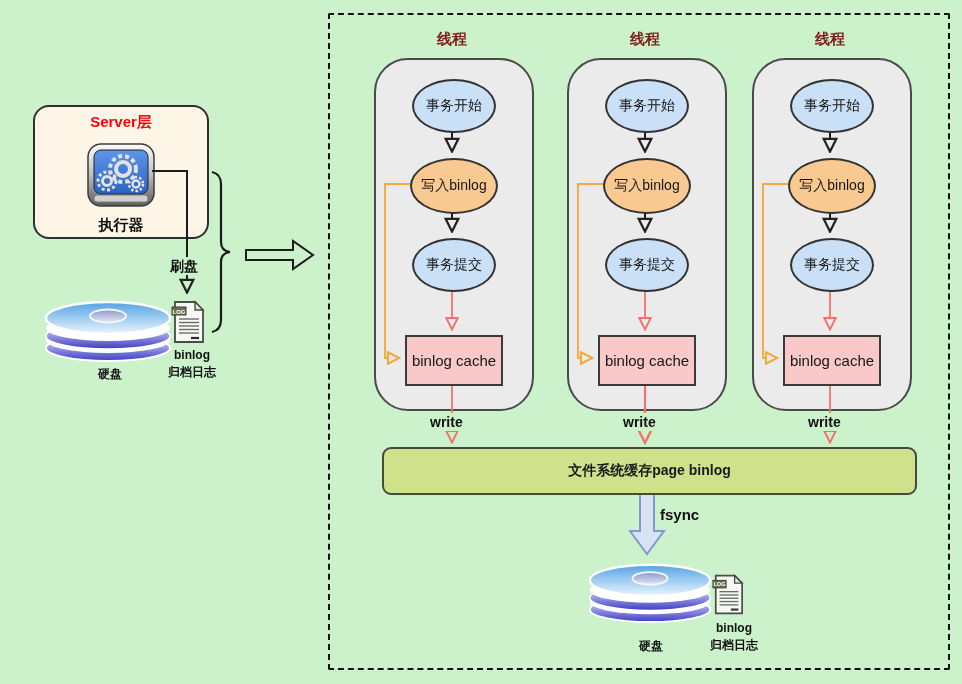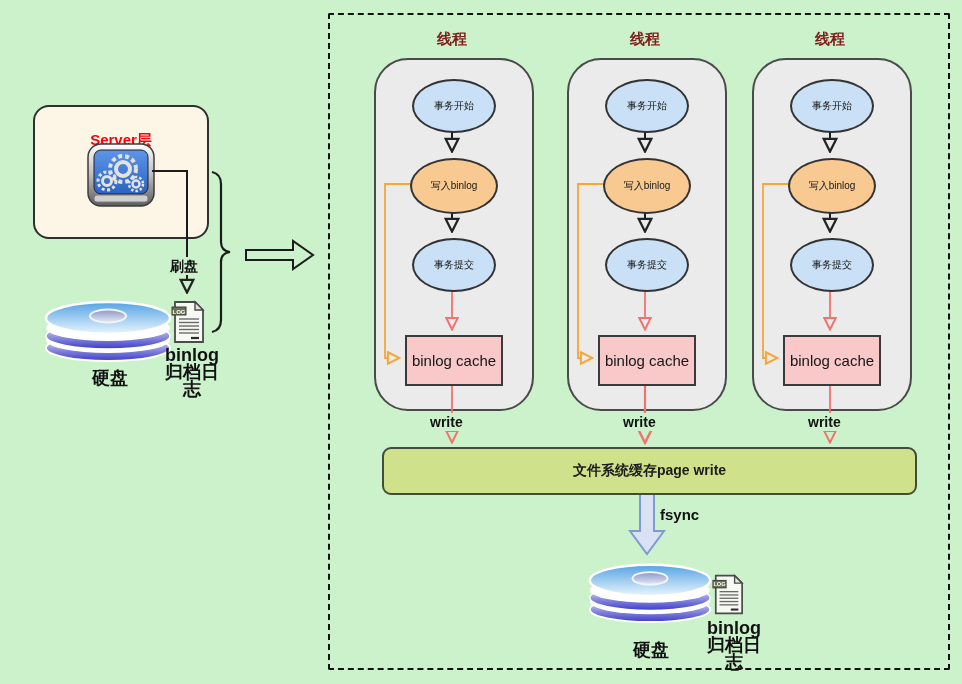--- a/index.html
+++ b/index.html
@@ -5,43 +5,43 @@
   html,body{margin:0;padding:0;}
   body{font-family:"Liberation Sans","DejaVu Sans",sans-serif;background:#cbf2cb;}
   .stage{position:relative;width:962px;height:684px;background:#cbf2cb;overflow:hidden;}
   .abs{position:absolute;}
 
   
   .dashed-region{left:328px;top:13px;width:618px;height:653px;border:2px dashed #111;border-radius:2px;}
 
   
   .server-box{left:33px;top:105px;width:172px;height:130px;background:#fdf6e7;border:2px solid #2f2f2f;border-radius:16px;}
-  .server-title{left:0;top:6px;width:100%;text-align:center;color:#fb0007;font-weight:bold;font-size:15px;margin-top:18px;}
+  .server-title{left:0;top:6px;width:100%;text-align:center;color:#fb0007;font-weight:bold;font-size:15px;}
   .executor-label{left:0;top:109px;width:100%;text-align:center;color:#111;font-weight:bold;font-size:15px;}
 
   
   .col{top:58px;width:156px;height:349px;background:#ebebeb;border:2.5px solid #4a4a4a;border-radius:34px;}
   .col-title{top:30px;width:156px;text-align:center;font-weight:bold;font-size:15px;color:#7f1d1d;}
-  .ellipse{border:2px solid #333;border-radius:50%;display:flex;align-items:center;justify-content:center;font-size:10px;color:#161616;}
+  .ellipse{border:2px solid #333;border-radius:50%;display:flex;align-items:center;justify-content:center;font-size:14px;color:#161616;}
   .node-blue{background:#c9e0f6;}
   .node-orange{background:#f9c992;}
   .e1{left:38px;top:21px;width:80px;height:50px;}
   .e2{left:36px;top:100px;width:84px;height:52px;}
   .e3{left:38px;top:180px;width:80px;height:50px;}
   .cache{left:31px;top:277px;width:94px;height:47px;background:#f9c9c9;border:2px solid #3a3a3a;display:flex;align-items:center;justify-content:center;font-size:15px;color:#161616;text-align:right;}
 
   .small-label{background:#cbf2cb;font-weight:bold;font-size:14px;color:#111;text-align:left;line-height:18px;}
   .write-label{top:413px;width:44px;}
 
   
   .page-cache-bar{left:382px;top:447px;width:531px;height:44px;background:#cfe18b;border:2px solid #434c3a;border-radius:9px;display:flex;align-items:center;justify-content:center;font-weight:bold;font-size:14px;color:#1b1b1b;}
 
   .fsync-label{left:660px;top:506px;font-weight:bold;font-size:15px;color:#111;}
 
-  .storage-label{font-weight:bold;font-size:18px;color:#111;text-align:center;}
+  .storage-label{font-weight:bold;font-size:12px;color:#111;text-align:center;}
 
   svg{display:block;}
   .overlay{left:0;top:0;pointer-events:none;}
 </style>
 </head>
 <body>
 
 <div class="stage">
 
   <div class="abs dashed-region"></div>
@@ -70,20 +70,21 @@
       <g stroke="#e3e3e3" fill="none">
         <circle cx="36" cy="26" r="13" stroke-width="4" stroke-dasharray="4 3"></circle>
         <circle cx="36" cy="26" r="7" stroke-width="4"></circle>
         <circle cx="20" cy="38" r="9" stroke-width="3" stroke-dasharray="3 2.5"></circle>
         <circle cx="20" cy="38" r="4.5" stroke-width="3"></circle>
         <circle cx="49" cy="41" r="7" stroke-width="2.5" stroke-dasharray="2.5 2"></circle>
         <circle cx="49" cy="41" r="3.5" stroke-width="2.5"></circle>
       </g>
       <rect x="7" y="52" width="54" height="7" rx="3" fill="#cfcfcf" stroke="#7a7a7a" stroke-width="1"></rect>
     </svg>
+    <div class="abs executor-label">执行器</div>
   </div>
 
   <svg class="abs overlay" width="962" height="684" viewBox="0 0 962 684">
     <defs>
       <marker id="mBlackGray" viewBox="0 0 10 10" refX="8" refY="5" markerWidth="8" markerHeight="8" orient="auto">
           <path d="M1,1 L9,5 L1,9 Z" fill="#ebebeb" stroke="#222" stroke-width="1.4"></path>
         </marker>
       <marker id="mBlackGreen" viewBox="0 0 10 10" refX="8" refY="5" markerWidth="8" markerHeight="8" orient="auto">
           <path d="M1,1 L9,5 L1,9 Z" fill="#cbf2cb" stroke="#222" stroke-width="1.4"></path>
         </marker>
@@ -155,21 +156,21 @@
     <div class="abs ellipse node-blue e3">事务提交</div>
     <div class="abs cache">binlog cache</div>
   </div>
 
   <div class="abs small-label write-label" style="left:430px;">write</div>
   <div class="abs small-label write-label" style="left:623px;">write</div>
   <div class="abs small-label write-label" style="left:808px;">write</div>
 
   <div class="abs small-label" style="left:170px;top:257px;width:36px;">刷盘</div>
 
-  <div class="abs page-cache-bar">文件系统缓存page write</div>
+  <div class="abs page-cache-bar">文件系统缓存page binlog</div>
 
   <div class="abs fsync-label">fsync</div>
 
   <svg class="abs" style="left:44px;top:296px;" width="128" height="68" viewBox="0 0 128 68">
     <defs>
       <linearGradient id="diskTop1" x1="0" y1="0" x2="0" y2="1">
           <stop offset="0" stop-color="#55a3e4"></stop>
           <stop offset="1" stop-color="#e9f5fd"></stop>
         </linearGradient>
       <linearGradient id="ring1" x1="0" y1="0" x2="0" y2="1">

